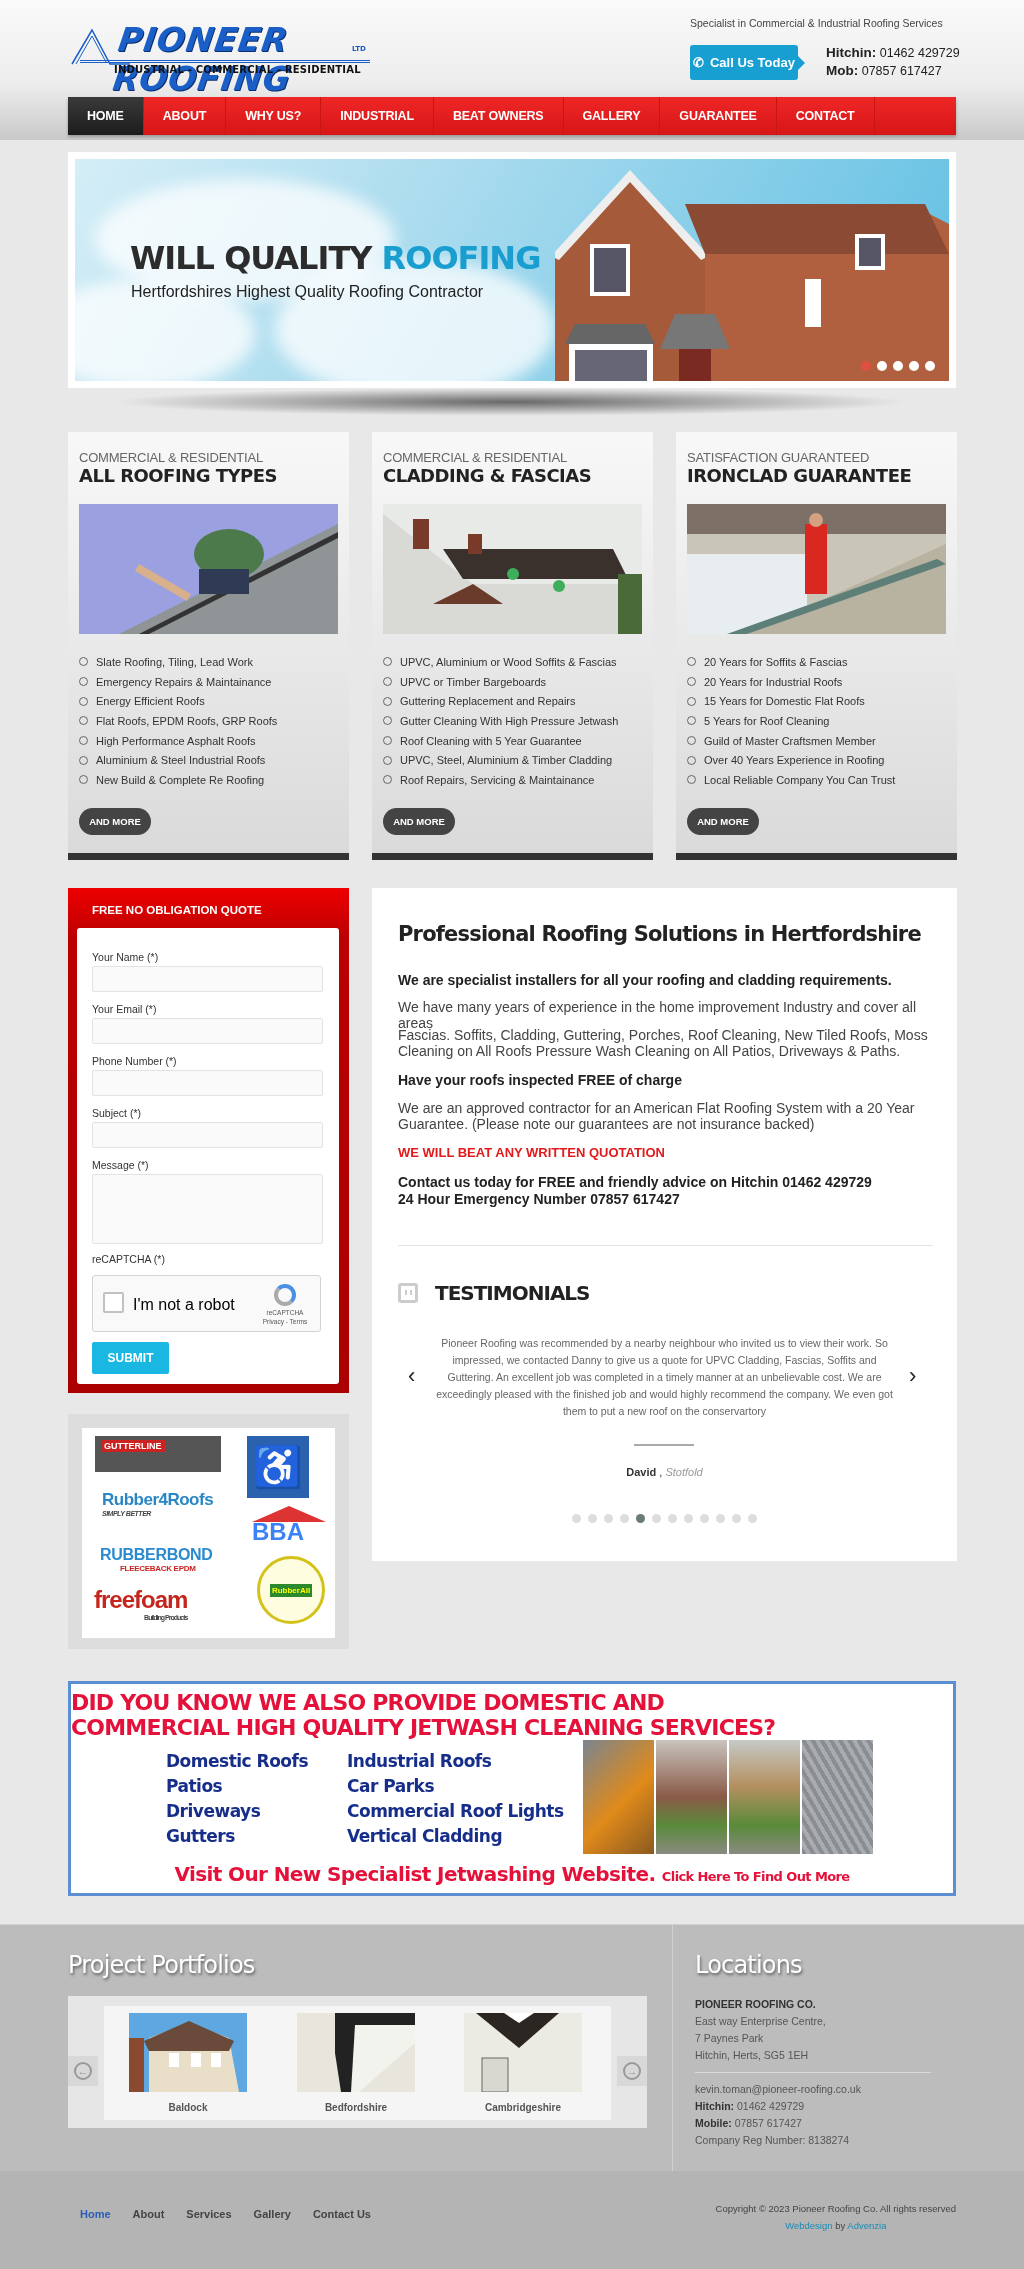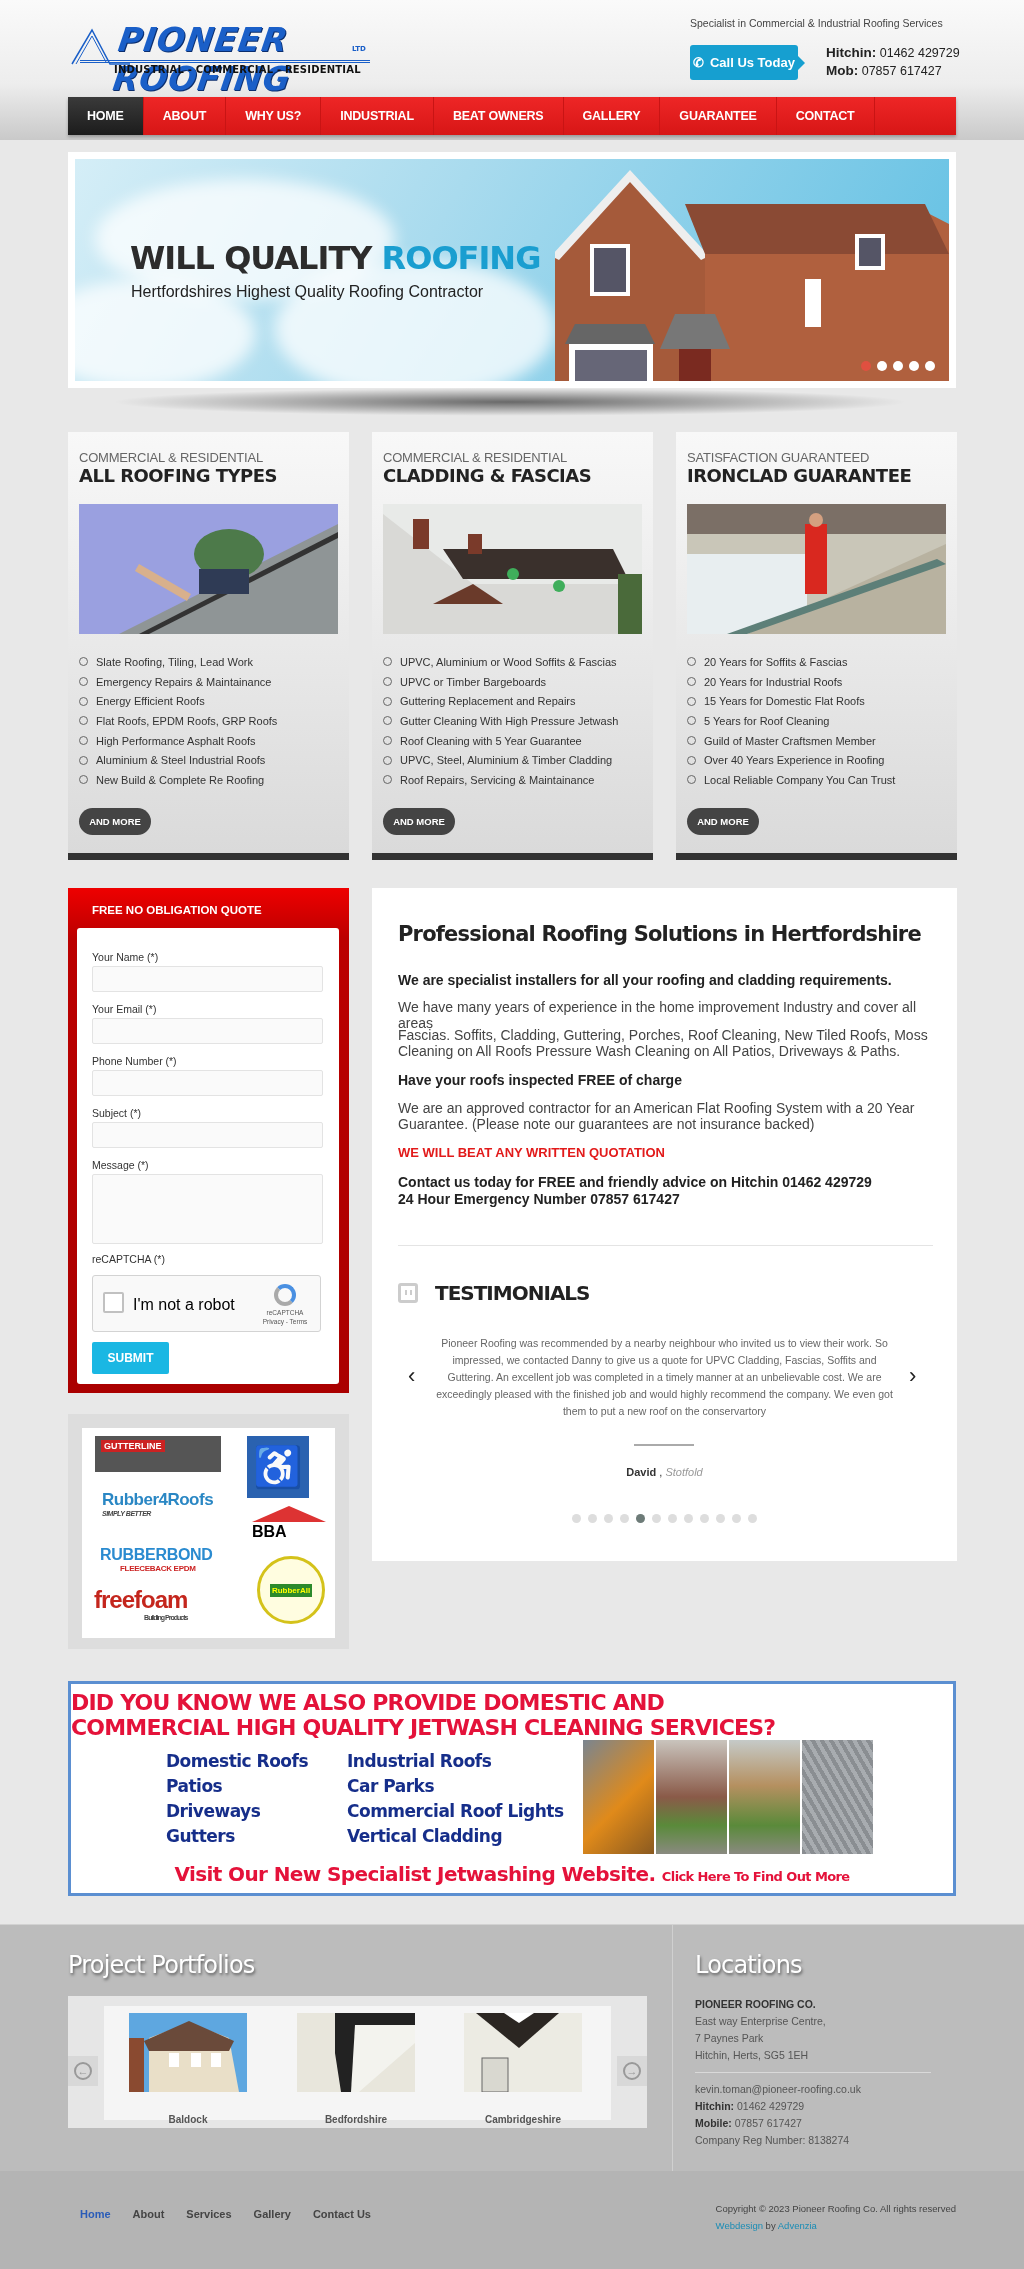--- a/index.html
+++ b/index.html
@@ -85,30 +85,30 @@
 .jet-foot{position:absolute;left:0;width:882px;top:178px;text-align:center;font:bold 20px "DejaVu Sans",sans-serif;color:#e4123a;letter-spacing:-.6px}
 .jet-foot small{font-size:13px}
 
 .foot-top{position:absolute;left:0;top:1924px;width:1024px;height:247px;background:#bcbcbc;border-top:1px solid #d2d2d2}
 .foot-vline{position:absolute;left:672px;top:0;width:1px;height:247px;background:#d0d0d0}
 .foot-h{position:absolute;font:24px "DejaVu Sans",sans-serif;color:#fff;text-shadow:1px 2px 3px rgba(0,0,0,.5);letter-spacing:-.8px}
 .portfolio{position:absolute;left:68px;top:71px;width:579px;height:132px;background:#e6e6e6}
 .port-inner{position:absolute;left:36px;top:10px;width:507px;height:114px;background:#f5f5f5}
 .port-item{position:absolute;top:7px;width:118px;text-align:center}
 .port-img{width:118px;height:79px}
-.port-cap{font:bold 10px "Liberation Sans",sans-serif;color:#555;margin-top:18px}
+.port-cap{font:bold 10px "Liberation Sans",sans-serif;color:#555;margin-top:6px}
 .port-arrow{position:absolute;top:60px;width:30px;height:30px;background:#d8d8d8;display:flex;align-items:center;justify-content:center}
 .port-arrow span{width:18px;height:18px;border-radius:50%;border:2px solid #999;color:#999;font-size:11px;display:flex;align-items:center;justify-content:center;font-weight:bold}
 .loc{position:absolute;left:695px;top:71px;font-size:10.5px;color:#555;line-height:17px}
 .loc b{color:#333}
 .loc-hr{width:236px;height:1px;background:#d9d9d9;margin:8px 0}
 .foot-bottom{position:absolute;left:0;top:2171px;width:1024px;height:98px;background:#b4b4b4}
 .fnav{position:absolute;left:80px;top:37px;display:flex;gap:22px;font:bold 11px "Liberation Sans",sans-serif;color:#444}
 .fnav .on{color:#2a5cb8}
-.copy{position:absolute;right:68px;top:29px;text-align:left;font-size:9.5px;color:#444;line-height:17px}
+.copy{position:absolute;right:68px;top:29px;text-align:center;font-size:9.5px;color:#444;line-height:17px}
 .copy .lnk{color:#1a8cb5}
 </style>
 </head>
 <body>
 
 <div class="header">
   <div class="logo">
     <svg class="abs" style="left:0;top:6px" width="60" height="40">
       <polyline points="2,38 22,4 40,38 60,38" fill="none" stroke="#1a5fc8" stroke-width="1.5"></polyline>
       <polyline points="6,38 22,10 36,36" fill="none" stroke="#1a5fc8" stroke-width="1"></polyline>
@@ -336,21 +336,21 @@
   </div>
 </div>
 
 <div class="logos">
   <div class="logos-inner">
     <div class="lg" style="left:13px;top:8px;width:126px;height:36px;background:#555;color:#fff;font-size:9px;padding:5px 0 0 6px"><span style="background:#c22;padding:1px 3px">GUTTERLINE</span></div>
     <div class="lg" style="left:165px;top:8px;width:62px;height:62px;background:#2a62b0;color:#fff;font-size:40px;text-align:center;line-height:62px">♿</div>
     <div class="lg" style="left:20px;top:62px;color:#2a87c4;font-size:17px;letter-spacing:-.5px"><span>Rubber4Roofs</span><div style="font-size:7px;color:#444;font-style:italic">SIMPLY BETTER</div></div>
     <div class="lg" style="left:170px;top:78px;width:74px;height:42px">
       <div style="width:0;height:0;border-left:37px solid transparent;border-right:37px solid transparent;border-bottom:16px solid #d33"></div>
-      <div style="font-size:16px;color:#000000;line-height:20px"><span>BBA</span></div>
+      <div style="font-size:24px;color:#3b82f6;line-height:20px"><span>BBA</span></div>
     </div>
     <div class="lg" style="left:18px;top:118px;color:#2a8bd0;font-size:16px;letter-spacing:-.3px"><span>RUBBERBOND</span><div style="font-size:8px;color:#c22;margin-left:20px">FLEECEBACK EPDM</div></div>
     <div class="lg" style="left:175px;top:128px;width:68px;height:68px;border-radius:50%;background:#fffde0;border:3px solid #d4c21a;display:flex;align-items:center;justify-content:center">
         <span style="background:#2c8a2c;color:#ff0;font-size:8px;padding:2px">RubberAll</span>
       </div>
     <div class="lg" style="left:12px;top:158px;color:#c4261d;font-size:24px;letter-spacing:-1px"><span>freefoam</span><div style="font-size:7px;color:#444;text-align:right">Building Products</div></div>
   </div>
 </div>
 
 <div class="main">

